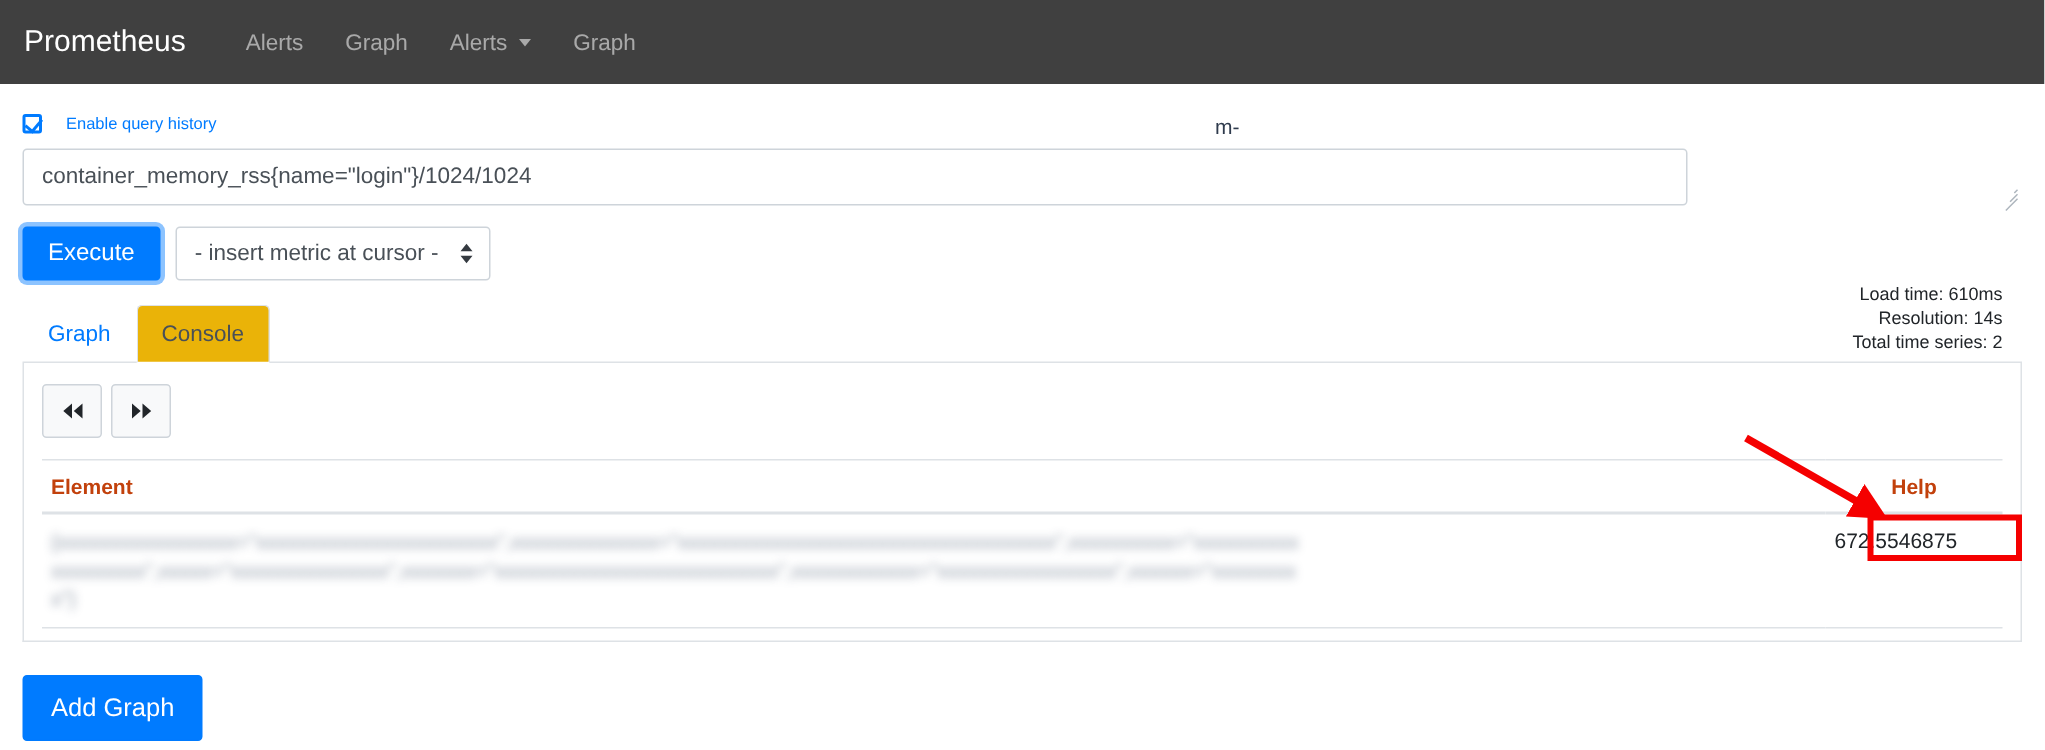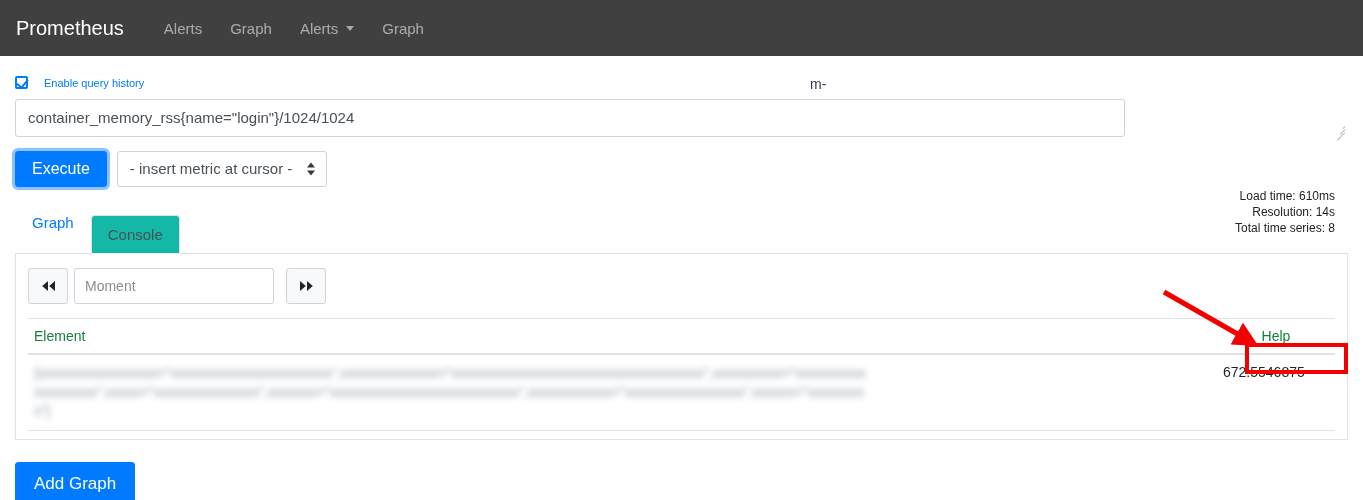--- a/index.html
+++ b/index.html
@@ -182,23 +182,22 @@
     font-size: 15px;
     cursor: pointer;
     border: 1px solid transparent;
     border-radius: 4px 4px 0 0;
     margin-bottom: -1px;
     color: #007bff;
     line-height: 21px;
   }
   .tab.active {
     color: #495057;
-    background: #14b8a6;
+    background: #eab308;
     border-color: #dee2e6 #dee2e6 #fff;
-    margin-top: 12px;
   }
 
   .tab-panel {
     border: 1px solid #dee2e6;
     border-top: none;
     padding: 14px 12px 8px 12px;
   }
 
   
   .moment-bar { display: flex; align-items: center; }
@@ -233,22 +232,22 @@
     width: 100%;
     border-collapse: collapse;
     margin-top: 14px;
     font-size: 14px;
   }
   table.result th {
     text-align: left;
     border-top: 1px solid #dee2e6;
     border-bottom: 2px solid #dee2e6;
     padding: 9px 6px;
-    font-weight: normal;
-    color: #15803d;
+    font-weight: bold;
+    color: #c2410c;
     vertical-align: bottom;
   }
   table.result th.value-col { text-align: center; width: 118px; }
   table.result td {
     padding: 9px 6px;
     border-bottom: 1px solid #dee2e6;
     color: #212529;
     vertical-align: top;
   }
   table.result td.value-col { text-align: left; white-space: nowrap; }
@@ -347,21 +346,21 @@
     <span class="resize-grip">
       <i style="bottom:1px;  width:11px;"></i>
       <i style="bottom:4px;  width:7px;"></i>
       <i style="bottom:7px;  width:3px;"></i>
     </span>
   </div>
 
   <div class="stats">
     <div>Load time: 610ms</div>
     <div>Resolution: 14s</div>
-    <div>Total time series: 8</div>
+    <div>Total time series: 2</div>
   </div>
 
   <div class="controls">
     <button class="btn-primary btn-focus">Execute</button>
     <div class="metric-select">
       <span>- insert metric at cursor -</span>
       <span class="select-arrows">
         <i class="up"></i>
           <i class="down"></i>
       </span>
@@ -375,21 +374,20 @@
 
   <div class="tab-panel">
 
     <div class="moment-bar">
       <div class="step-btn">
         <svg width="15" height="12" viewBox="0 0 15 12">
           <polygon points="7,1 7,11 1.2,6" fill="#212529"></polygon>
           <polygon points="14,1 14,11 8.2,6" fill="#212529"></polygon>
         </svg>
       </div>
-      <input class="moment-input" type="text" placeholder="Moment" style="">
       <div class="step-btn next">
         <svg width="15" height="12" viewBox="0 0 15 12">
           <polygon points="1,1 1,11 6.8,6" fill="#212529"></polygon>
           <polygon points="8,1 8,11 13.8,6" fill="#212529"></polygon>
         </svg>
       </div>
     </div>
 
     <table class="result">
       <thead>

